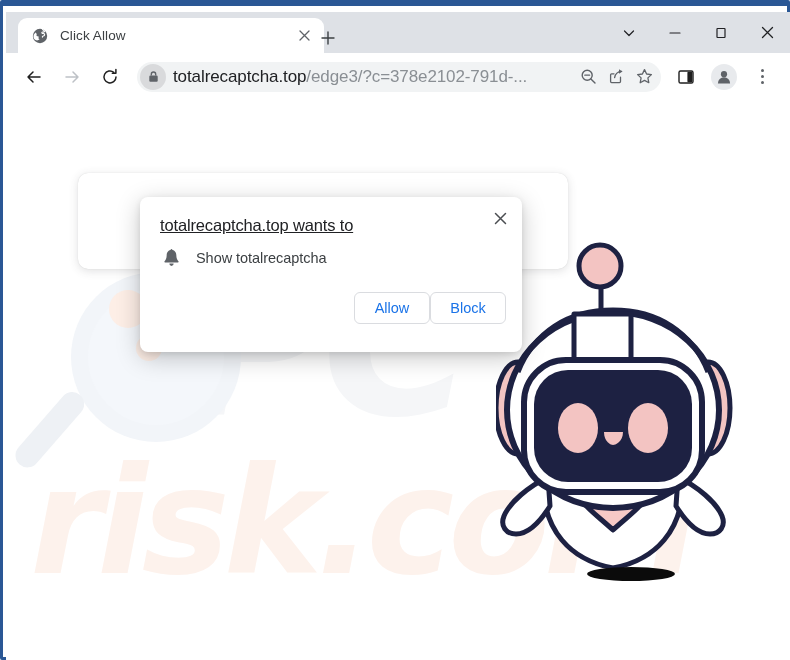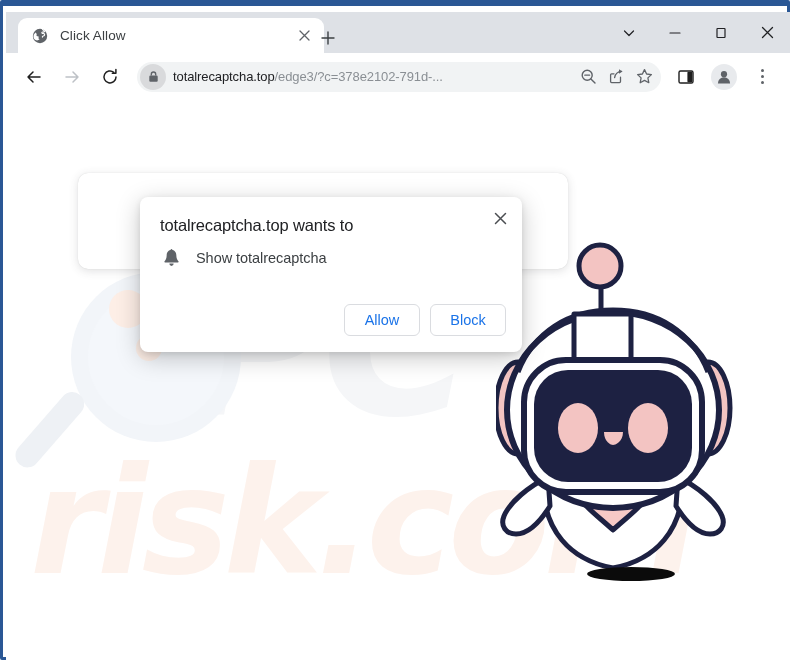--- a/index.html
+++ b/index.html
@@ -136,21 +136,21 @@
   .lock-chip {
     width: 26px; height: 26px;
     flex: 0 0 26px;
     background: #d9dadc;
     border-radius: 50%;
     display: flex; align-items: center; justify-content: center;
     margin-right: 7px;
   }
   .url-text {
     flex: 1 1 auto;
-    font-size: 13px;
+    font-size: 17px;
     color: #202124;
     white-space: nowrap;
     overflow: hidden;
     min-width: 0;
     letter-spacing: -0.1px;
   }
   .url-text .url-path { color: #8a8f94; }
   .omni-right {
     display: flex;
     align-items: center;
@@ -307,42 +307,42 @@
     display: flex; align-items: center; justify-content: center;
     color: #4b4e52;
     border-radius: 50%;
   }
   .perm-title {
     position: absolute;
     left: 20px; top: 19px;
     font-size: 16.5px;
     color: #202124;
     letter-spacing: -0.15px;
+    text-decoration: underline;
   }
   .perm-row {
     position: absolute;
     left: 20px; top: 52px;
     display: flex;
     align-items: center;
   }
   .perm-bell {
     width: 22px; flex: 0 0 22px;
     display: flex; align-items: center; justify-content: center;
     margin-right: 14px;
   }
   .perm-row-label {
     font-size: 14.5px;
     color: #3c4043;
     letter-spacing: -0.05px;
   }
   .perm-actions {
     position: absolute;
-    right: 16px; bottom: 16px;
-    display: flex;
-    gap: 10px;
+    right: 16px; bottom: 28px;
+    display: flex;
   }
   .perm-btn {
     min-width: 76px;
     height: 32px;
     padding: 0 16px;
     background: #ffffff;
     border: 1px solid #dadce0;
     border-radius: 6px;
     color: #1a73e8;
     font-size: 14.5px;

